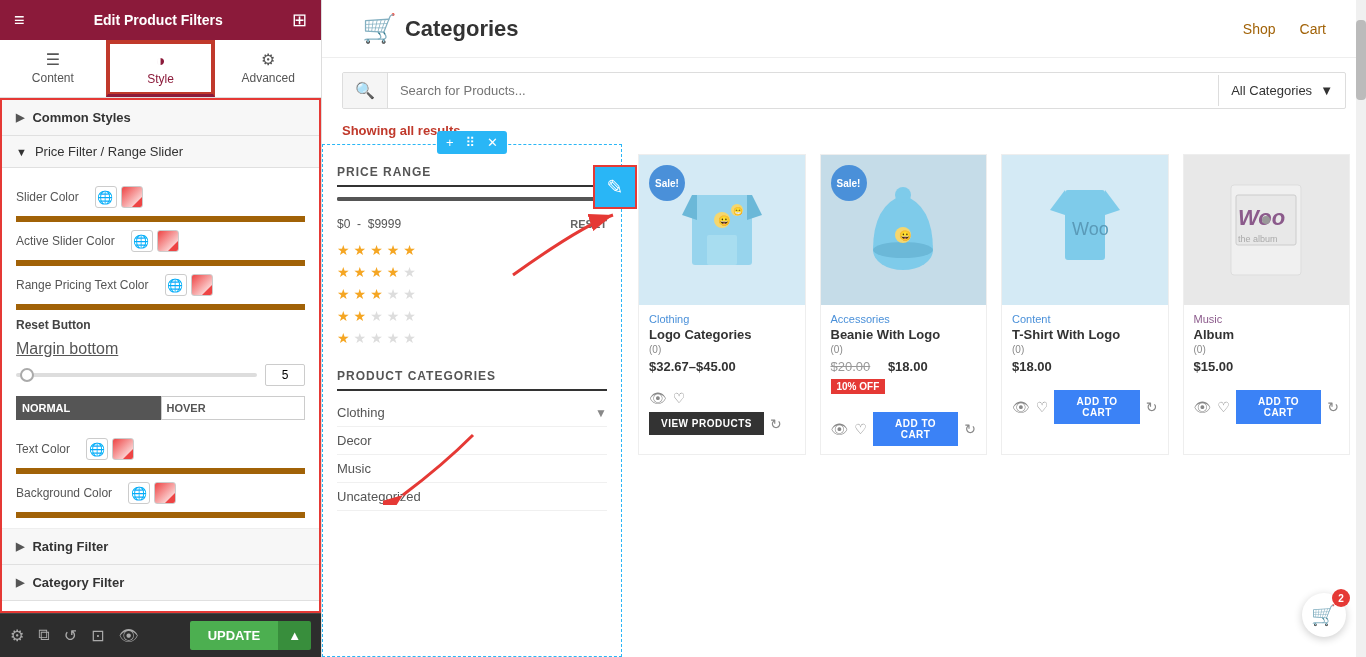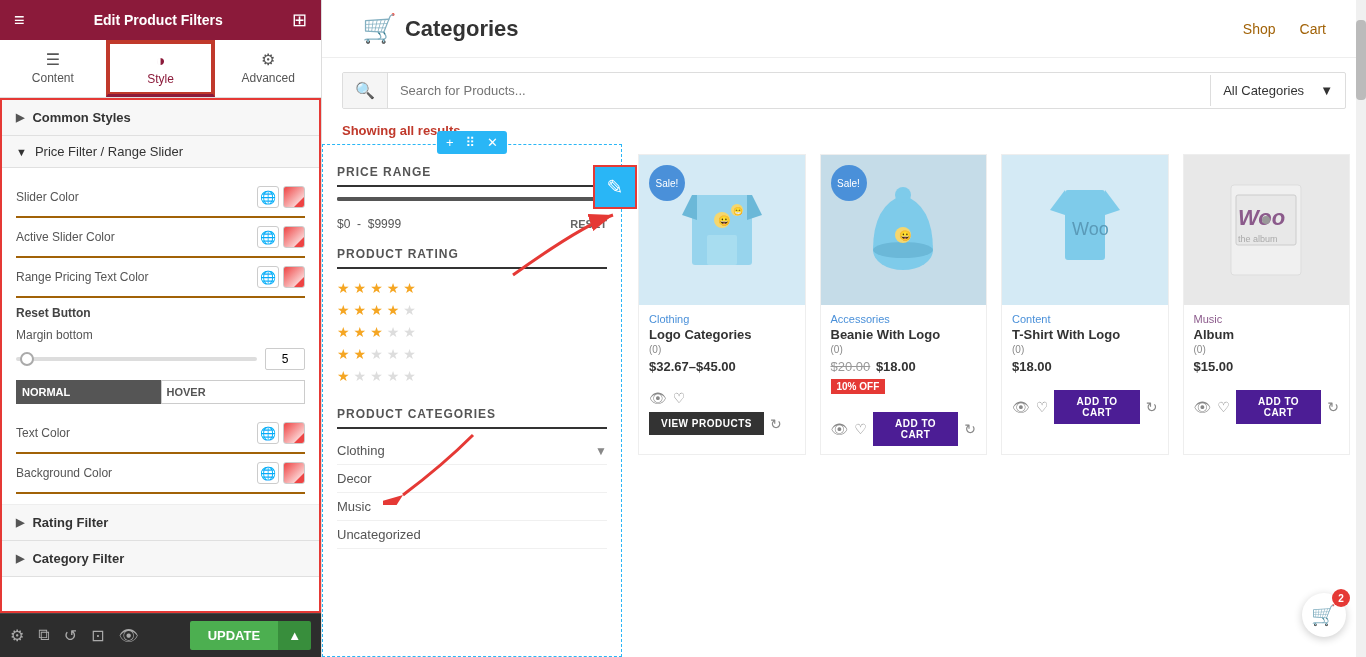--- a/index.html
+++ b/index.html
@@ -101,23 +101,23 @@
       font-weight: normal;
     }
     .subsection-header .arrow {
       margin-right: 8px;
       font-size: 11px;
     }
 
     .control-row {
       display: flex;
       align-items: center;
-      justify-content: space-between;
       padding: 8px 0;
-      border-bottom: 2px solid #a16207;
+      border-bottom: 6px solid #a16207;
+      gap: 16px;
     }
     .control-label {
       color: #555;
       font-size: 12px;
     }
     .control-icons {
       display: flex;
       gap: 4px;
       align-items: center;
     }
@@ -154,23 +154,24 @@
       border-color: transparent transparent #e44 transparent;
     }
 
     .reset-button-label {
       font-size: 12px;
       font-weight: bold;
       color: #444;
       padding: 8px 0 4px;
     }
     .margin-bottom-label {
-      font-size: 12px;
+      font-size: 16px;
       color: #555;
       padding: 4px 0 6px;
+      text-decoration: underline;
     }
     .slider-row {
       display: flex;
       align-items: center;
       gap: 8px;
       margin-bottom: 10px;
     }
     .slider-track {
       flex: 1;
       height: 4px;
@@ -320,21 +321,21 @@
       flex: 1;
       border: none;
       outline: none;
       padding: 8px 12px;
       font-size: 13px;
       color: #1d4ed8;
     }
     .category-select {
       display: flex;
       align-items: flex-start;
-      gap: 16px;
+      gap: 8px;
       padding: 8px 12px;
       background: #fff;
       border-left: 1px solid #ddd;
       font-size: 13px;
       color: #333;
       cursor: pointer;
     }
 
     .main-content {
       display: flex;
@@ -506,21 +507,21 @@
     .img-tshirt { background: #d4eaf5; }
     .img-music { background: #e8e8e8; }
 
     .sale-badge {
       position: absolute;
       top: 10px;
       left: 10px;
       background: #4a90d9;
       color: #fff;
       font-size: 10px;
-      font-weight: normal;
+      font-weight: bold;
       padding: 4px 8px;
       border-radius: 50%;
       width: 36px;
       height: 36px;
       display: flex;
       align-items: center;
       justify-content: center;
     }
 
     .product-info {
@@ -545,21 +546,21 @@
     .product-price {
       font-size: 13px;
       font-weight: bold;
       color: #333;
       margin-bottom: 4px;
     }
     .product-price .old-price {
       text-decoration: line-through;
       color: #999;
       font-weight: normal;
-      margin-right: 2px;
+      margin-right: 14px;
     }
     .discount-badge {
       background: #e53935;
       color: #fff;
       font-size: 10px;
       font-weight: bold;
       padding: 2px 6px;
       display: inline-block;
       margin-bottom: 6px;
     }
@@ -570,21 +571,21 @@
       gap: 6px;
       padding: 4px 10px 8px;
       flex-wrap: wrap;
     }
     .action-icon {
       color: #888;
       font-size: 14px;
       cursor: pointer;
     }
     .add-to-cart-btn {
-      background: #4c1d95;
+      background: #3b82f6;
       color: #fff;
       border: none;
       padding: 6px 12px;
       font-size: 10px;
       font-weight: bold;
       cursor: pointer;
       letter-spacing: 0.5px;
       flex: 1;
     }
     .view-products-btn {
@@ -807,21 +808,20 @@
       </div>
       <div class="price-range-row">
         <span>
           <span>$0</span>
           &nbsp;-&nbsp;
           <span>$9999</span>
         </span>
         <span class="price-reset">RESET</span>
       </div>
 
-      <div class="rating-filter-title">PRODUCT RATING</div>
 
       <div class="star-row">
         <span class="star-filled">★</span>
         <span class="star-filled">★</span>
         <span class="star-filled">★</span>
         <span class="star-filled">★</span>
         <span class="star-filled">★</span>
       </div>
 
       <div class="star-row">

